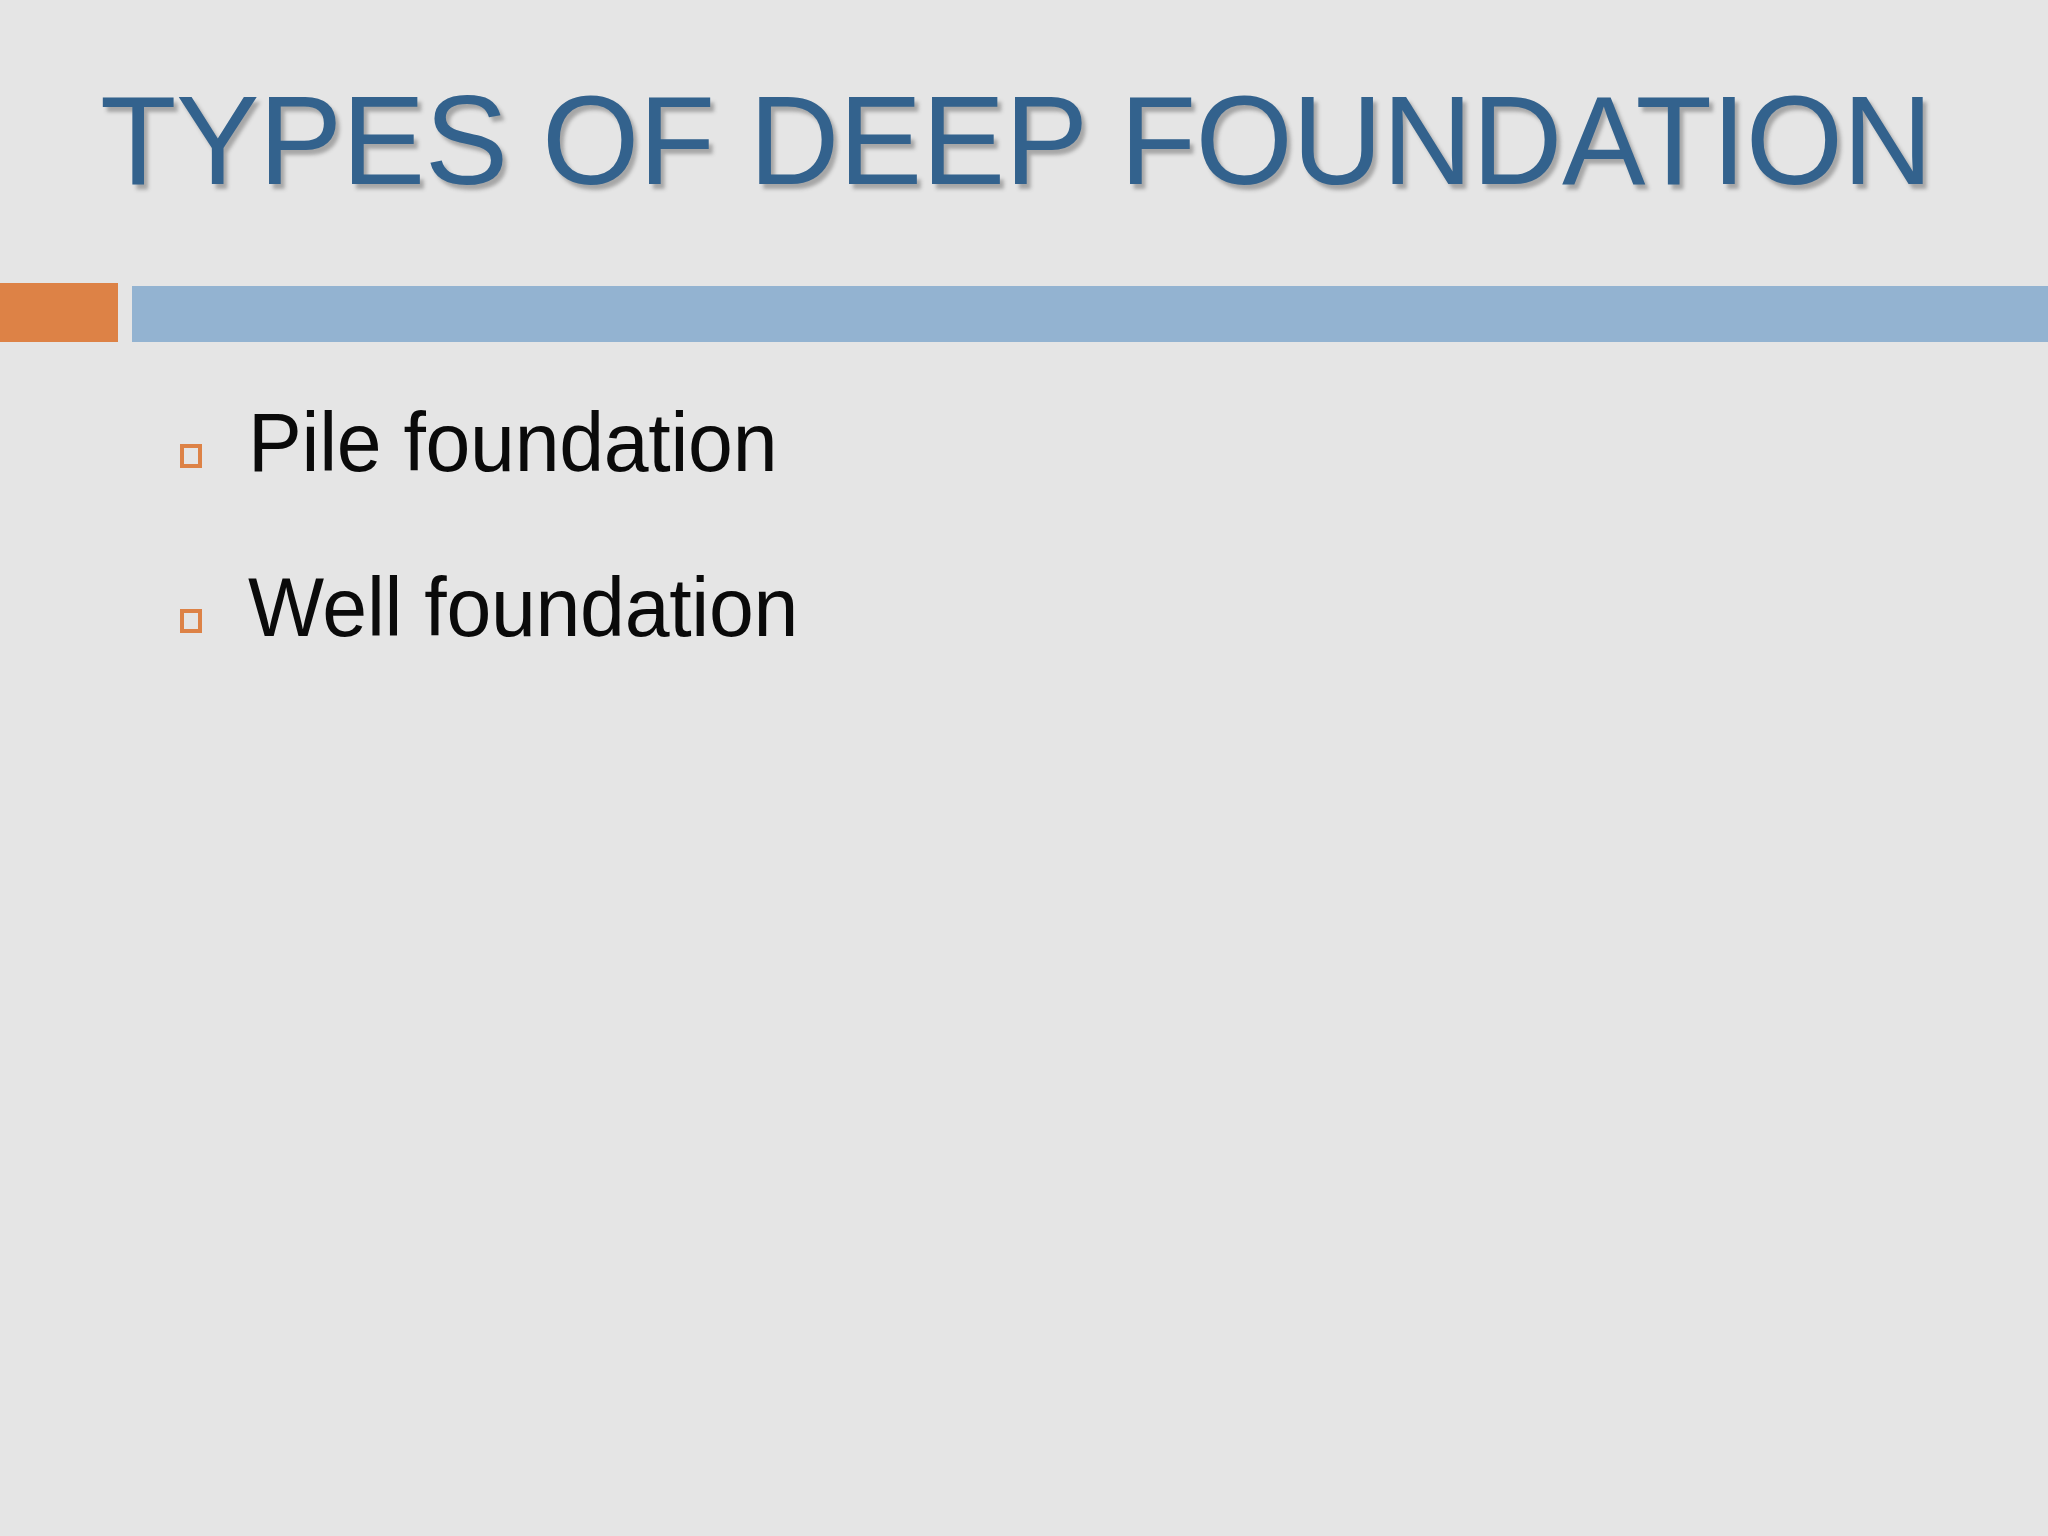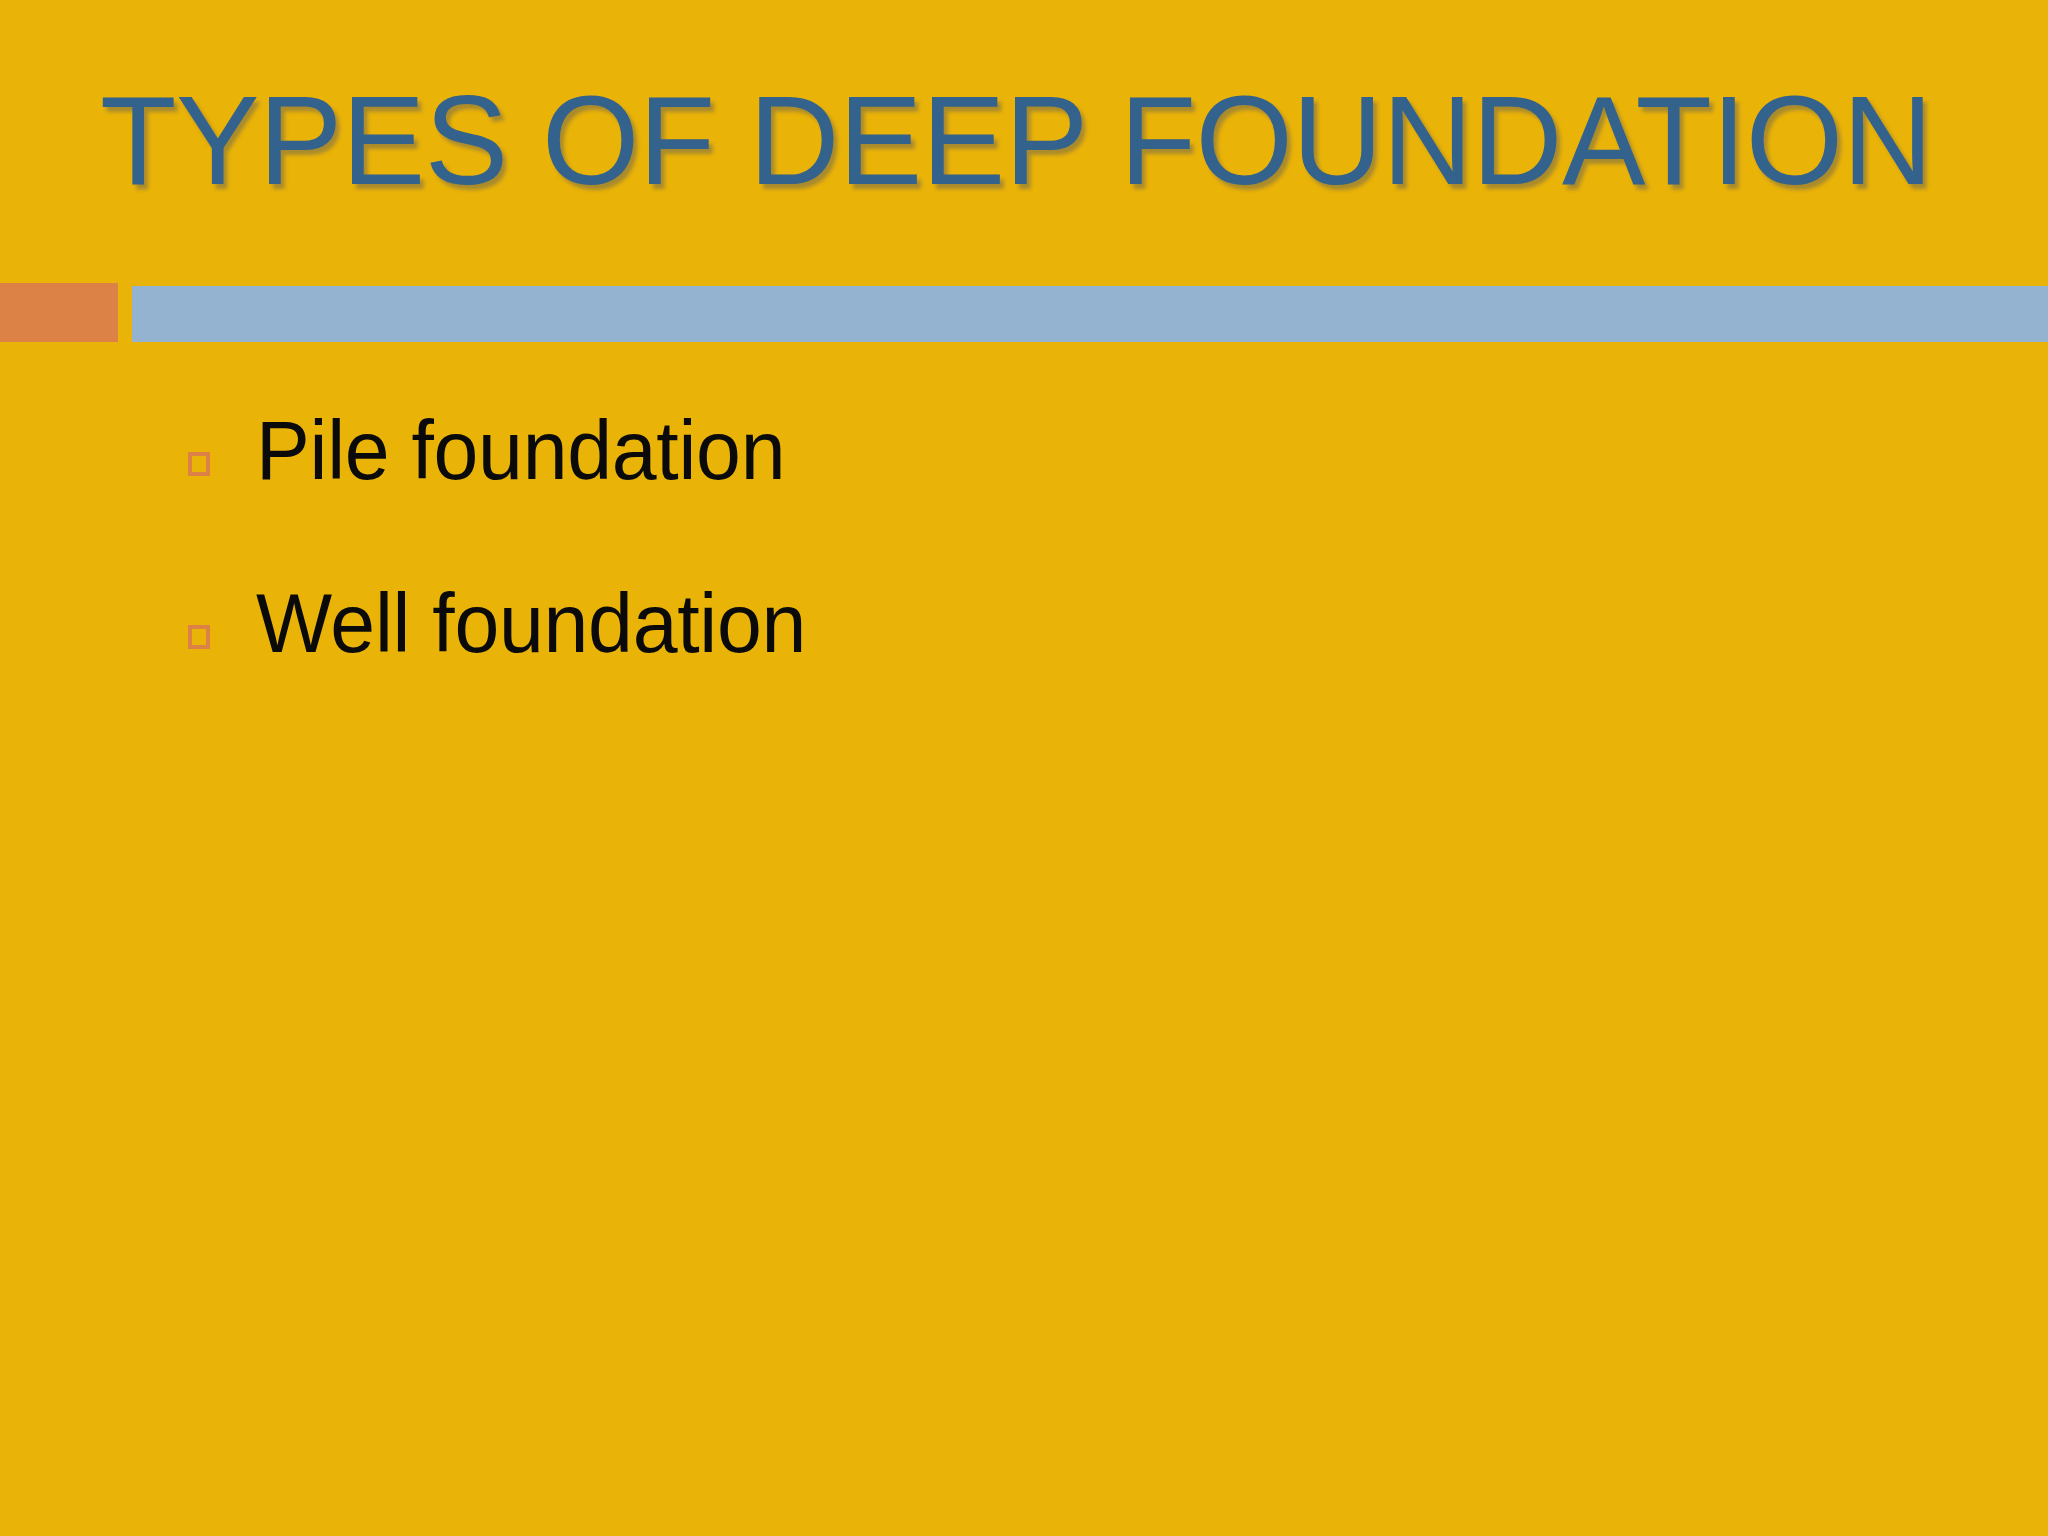--- a/index.html
+++ b/index.html
@@ -9,21 +9,21 @@
     background: #ffffff;
   }
   body {
     font-family: "Liberation Sans", sans-serif;
   }
 
   #slide {
     position: relative;
     width: 2048px;
     height: 1536px;
-    background: #eab308;
+    background: #e5e5e5;
     overflow: hidden;
   }
 
   
   .slide-title {
     position: absolute;
     left: 100px;
     top: 60px;
     width: 1860px;
     height: 160px;
@@ -64,21 +64,21 @@
     left: 0px;
     top: 390px;
     width: 2048px;
     margin: 0;
     padding: 0;
     list-style: none;
   }
   .bullet-row {
     position: relative;
     height: 165px;
-    margin: 8px;
+    margin: 0;
     padding: 0;
   }
   .bullet-marker {
     position: absolute;
     left: 180px;
     top: 54px;
     width: 22px;
     height: 24px;
     box-sizing: border-box;
     border: 4px solid #dd8246;

